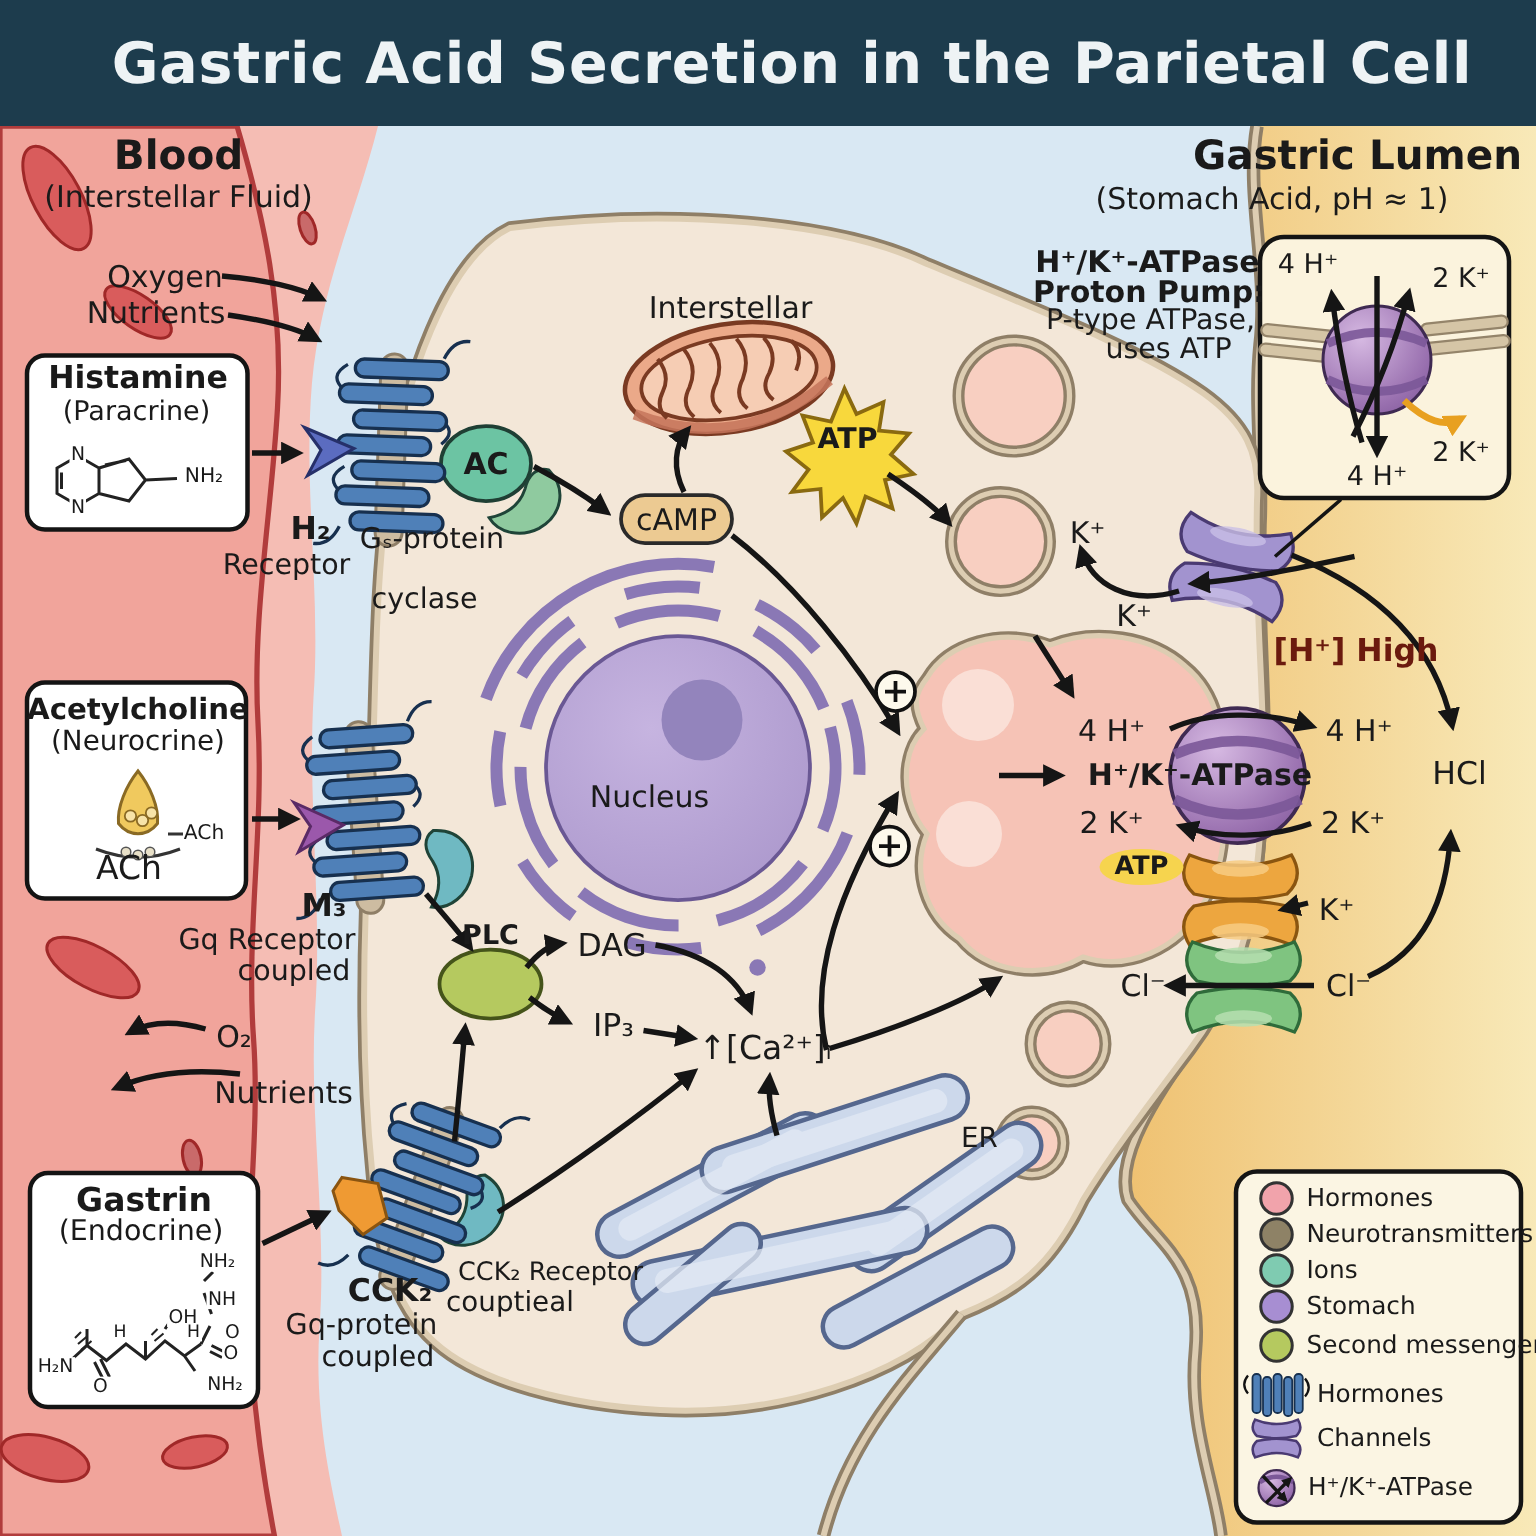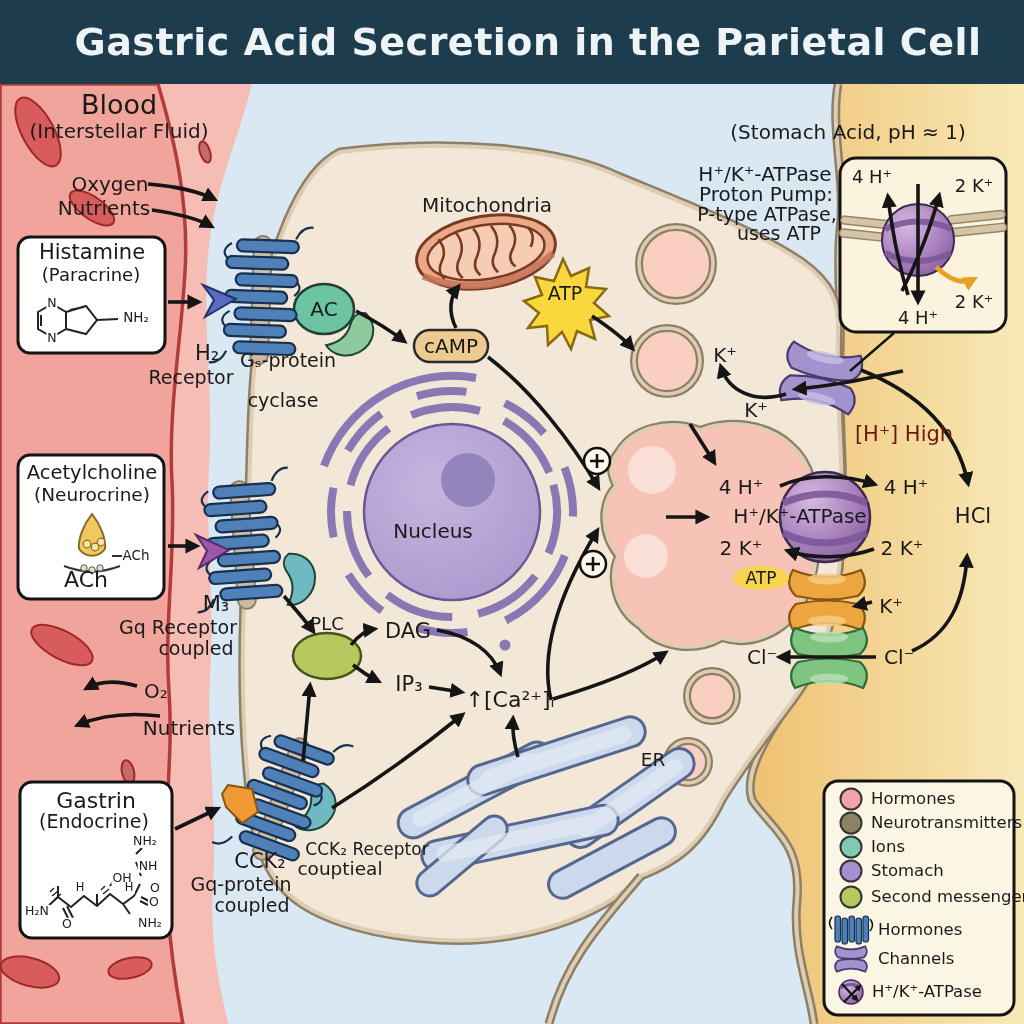--- a/index.html
+++ b/index.html
@@ -4,21 +4,21 @@
 <style>
   html,body{margin:0;padding:0;background:#fff;}
   #stage{position:relative;width:1024px;height:1024px;overflow:hidden;
          font-family:"DejaVu Sans","Liberation Sans",sans-serif;background:#d9e8f3;}
   #titlebar{position:absolute;left:0;top:0;width:1024px;height:84px;background:#1d3c4d;
             display:flex;align-items:center;justify-content:center;z-index:5;padding-left:16px;}
   #titlebar .t{color:#eef3f5;font-size:38px;font-weight:600;letter-spacing:.5px;}
   svg.art{position:absolute;left:0;top:0;z-index:1;}
   .lbl{position:absolute;transform:translate(-50%,-50%);white-space:nowrap;color:#1a1a1a;
        z-index:6;line-height:1;pointer-events:none;}
-  .b{font-weight:normal;}
+  .b{font-weight:bold;}
   .la{transform:translate(0,-50%);}
   .chem{background:#ffffff;padding:0 1px;}
   .maroon{color:#6b1a0e;}
 </style>
 </head>
 <body>
 
 <div id="stage">
 
 <div id="titlebar">
@@ -296,37 +296,38 @@
   </g>
 </svg>
 
 <div class="lbl b" style="left:119px;top:104px;font-size:27px">Blood</div>
 <div class="lbl" style="left:119px;top:131px;font-size:20px">(Interstellar Fluid)</div>
 <div class="lbl" style="left:110px;top:184px;font-size:20px">Oxygen</div>
 <div class="lbl" style="left:104px;top:208px;font-size:20px">Nutrients</div>
 <div class="lbl" style="left:156px;top:691px;font-size:20px">O₂</div>
 <div class="lbl" style="left:189px;top:728px;font-size:20px">Nutrients</div>
 
+<div class="lbl b" style="left:905px;top:104px;font-size:27px">Gastric Lumen</div>
 <div class="lbl" style="left:848px;top:132px;font-size:20px">(Stomach Acid, pH ≈ 1)</div>
 <div class="lbl b maroon" style="left:904px;top:434px;font-size:21px">[H⁺] High</div>
 <div class="lbl" style="left:973px;top:516px;font-size:21px">HCl</div>
 
 <div class="lbl b" style="left:92px;top:252px;font-size:21px">Histamine</div>
 <div class="lbl" style="left:91px;top:275px;font-size:18px">(Paracrine)</div>
 <div class="lbl chem" style="left:52px;top:303px;font-size:12.5px">N</div>
 <div class="lbl chem" style="left:52px;top:338px;font-size:12.5px">N</div>
 <div class="lbl chem" style="left:136px;top:318px;font-size:13.5px">NH₂</div>
 
 <div class="lbl b" style="left:207px;top:353px;font-size:21px">H₂</div>
 <div class="lbl" style="left:191px;top:377px;font-size:19px">Receptor</div>
 <div class="lbl" style="left:288px;top:360px;font-size:19px">Gₛ-protein</div>
 <div class="lbl" style="left:283px;top:400px;font-size:19px">cyclase</div>
 <div class="lbl b" style="left:324px;top:309px;font-size:20px">AC</div>
 
-<div class="lbl" style="left:487px;top:205px;font-size:20px">Mitochondria</div>
+<div class="lbl" style="left:487px;top:205px;font-size:20px">Interstellar</div>
 <div class="lbl b" style="left:565px;top:293px;font-size:19px">ATP</div>
 <div class="lbl" style="left:451px;top:346px;font-size:20px">cAMP</div>
 <div class="lbl" style="left:433px;top:531px;font-size:20px">Nucleus</div>
 <div class="lbl" style="left:653px;top:760px;font-size:18.5px">ER</div>
 
 <div class="lbl b" style="left:92px;top:473px;font-size:19.5px">Acetylcholine</div>
 <div class="lbl" style="left:92px;top:495px;font-size:18.5px">(Neurocrine)</div>
 <div class="lbl" style="left:136px;top:556px;font-size:13.5px">ACh</div>
 <div class="lbl" style="left:86px;top:580px;font-size:22px">ACh</div>
 

